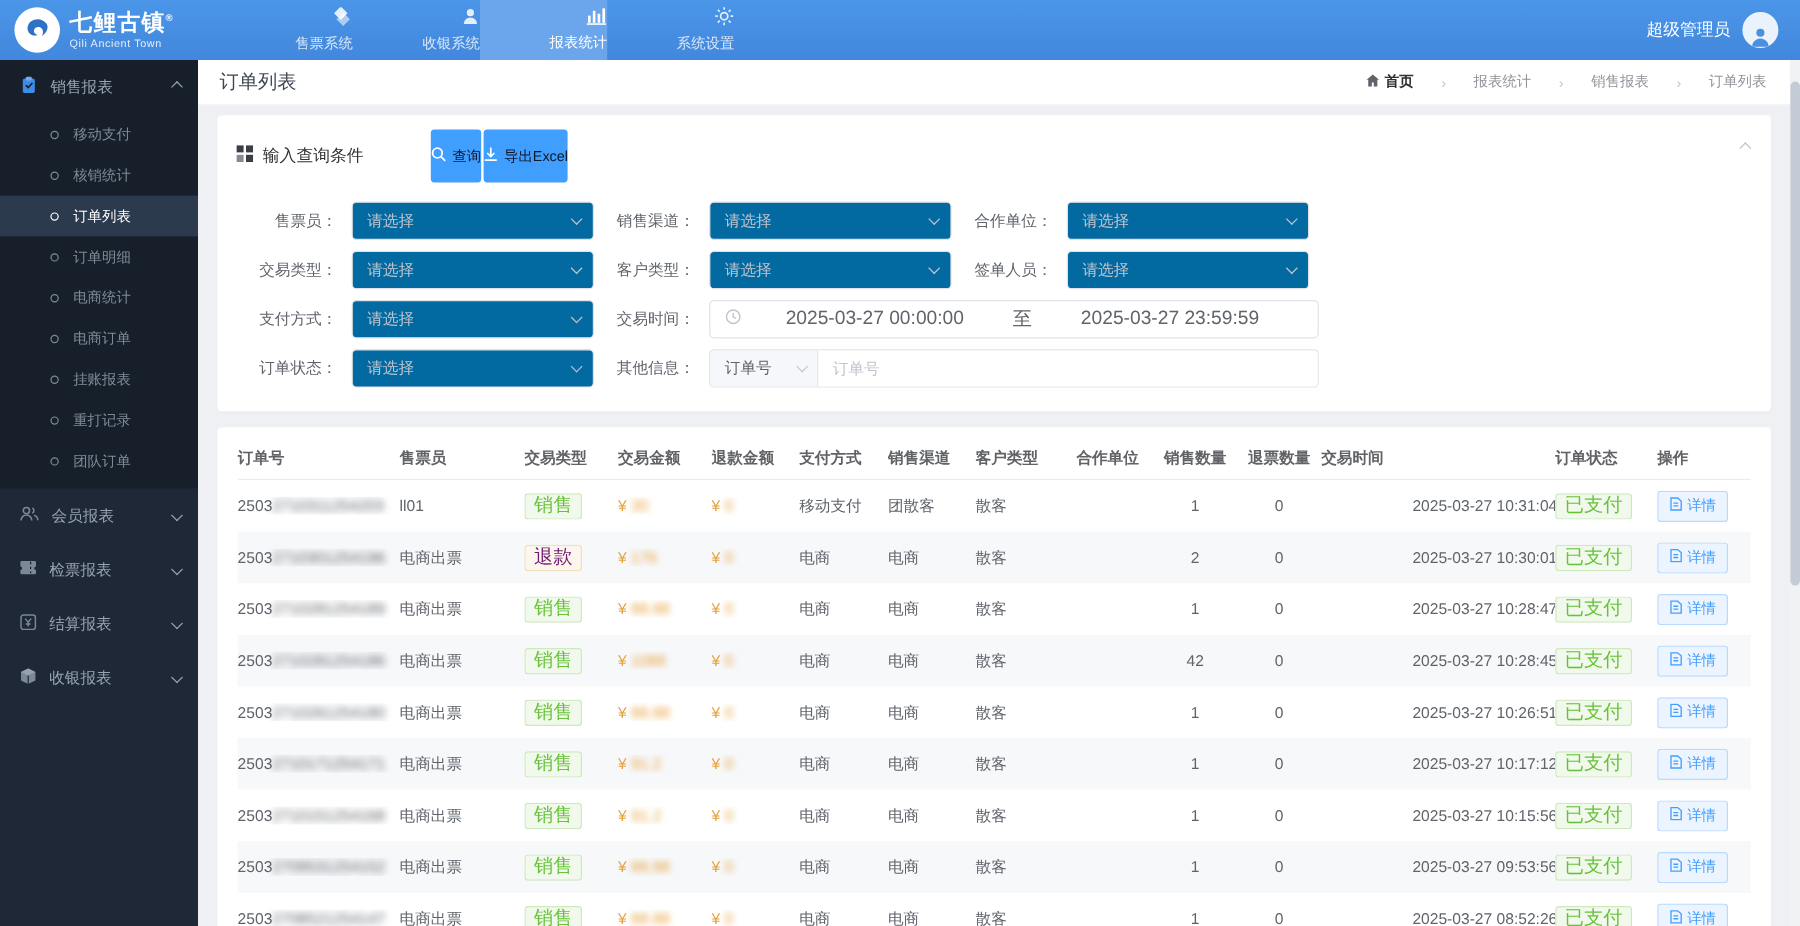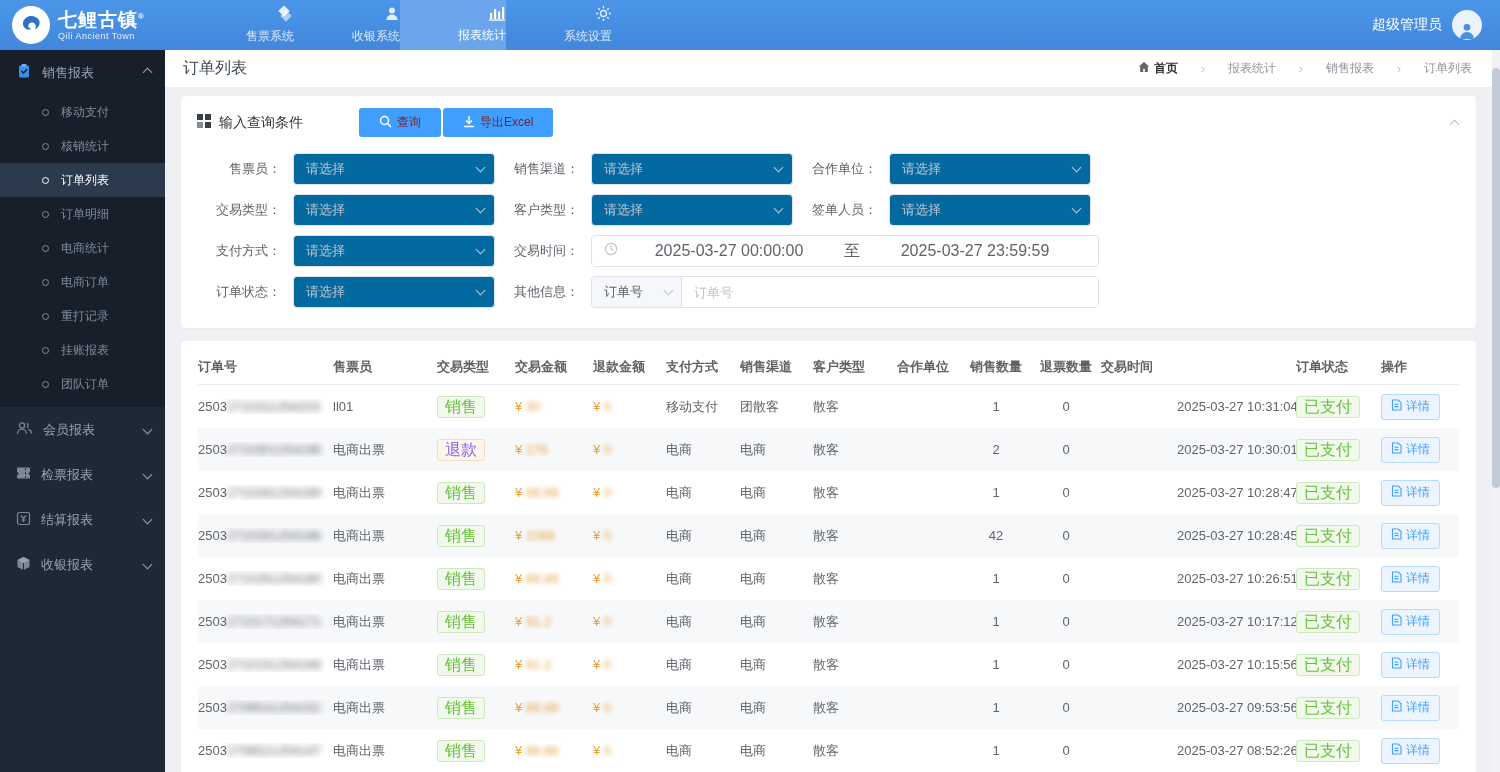--- a/index.html
+++ b/index.html
@@ -42,21 +42,21 @@
   .bc-home{display:flex;align-items:center;gap:4px;color:#303133;font-weight:bold;cursor:pointer}
   .bc-item{cursor:pointer}
   .bc-sep{color:#c0c4cc}
   .content{padding:8px 16px 0}
   .card{background:#fff;border-radius:4px;box-shadow:0 1px 2px rgba(0,0,0,.03)}
 
   
   .qcard{padding:12px 16px 20px;margin-bottom:13px;position:relative}
   .qhead{display:flex;align-items:center;margin-bottom:16px}
   .qtitle{font-size:14px;color:#303133;margin-left:8px}
-  .btn{height:29px;border:none;border-radius:3px;background:#409eff;color:#7f1d1d;font-size:12px;display:inline-flex;align-items:center;gap:5px;padding:0 20px;cursor:pointer;font-family:inherit}
+  .btn{height:44px;border:none;border-radius:3px;background:#409eff;color:#0f172a;font-size:12px;display:inline-flex;align-items:center;gap:5px;padding:0 0;cursor:pointer;font-family:inherit}
   .btn-search{margin-left:56px}
   .btn-export{margin-left:2px}
   .collapse-toggle{position:absolute;right:14px;top:14px;color:#b9bec7;cursor:pointer;padding:4px}
   .qrow{display:flex;margin-bottom:9px;align-items:center}
   .qrow:last-child{margin-bottom:0}
   .fg{display:flex;align-items:center}
   .lbl{width:96px;text-align:right;padding-right:12px;font-size:13px;color:#5f646b;flex:none}
   .sel{width:202px;height:32px;border:1px solid #dfe3e9;border-radius:4px;display:flex;align-items:center;padding:0 10px 0 12px;font-size:13px;color:#c0c4cc;background:#0369a1;cursor:pointer}
   .sel .ph{flex:1}
   .sel .chev,.og-select .chev{color:#c0c4cc;margin-top:-3px}
@@ -80,21 +80,21 @@
   .c7{width:73px}.c8{width:84px}.c9{width:64px}
   .c10{width:70px;text-align:center}.c11{width:70px;text-align:center}
   .c12{flex:1 1 auto}
   .tr .c12{padding-left:76px}
   .c13{width:85px}.c14{width:78px}
   .redact{filter:blur(3px)}
   .amt{color:#e7a23d}
   .amt .redact{filter:blur(2.6px)}
   .tag{display:inline-block;height:22px;line-height:20px;padding:0 7px;font-size:16px;border-radius:3px;border:1px solid transparent}
   .tag.green{color:#67c23a;background:#f0f9eb;border-color:#cde9bd}
-  .tag.orange{color:#8b5cf6;background:#fdf6ec;border-color:#f3dfbc}
+  .tag.orange{color:#701a75;background:#fdf6ec;border-color:#f3dfbc}
   .detail-btn{height:26px;padding:0 9px;background:#ecf5ff;border:1px solid #b8daff;border-radius:3px;color:#409eff;font-size:12px;display:inline-flex;align-items:center;gap:4px;cursor:pointer;font-family:inherit}
 
   
   .scrollbar{position:absolute;right:0;top:50px;bottom:0;width:8px;background:#f1f2f4;z-index:30}
   .scroll-thumb{position:absolute;left:0;top:18px;width:8px;height:420px;background:#c3cbd6;border-radius:4px;cursor:pointer}
 </style>
 </head>
 <body>
 
 <div class="topnav">
@@ -191,26 +191,26 @@
         <span>电商统计</span>
       </div>
 
       <div class="sitem">
         <span class="ring"></span>
         <span>电商订单</span>
       </div>
 
       <div class="sitem">
         <span class="ring"></span>
+        <span>挂账报表</span>
+      </div>
+
+      <div class="sitem">
+        <span class="ring"></span>
         <span>重打记录</span>
-      </div>
-
-      <div class="sitem">
-        <span class="ring"></span>
-        <span>挂账报表</span>
       </div>
 
       <div class="sitem">
         <span class="ring"></span>
         <span>团队订单</span>
       </div>
 
   </div>
   <div class="sgroup-h">
     <span><svg width="17" height="14" viewBox="0 0 17 14" fill="none" stroke="#7d8896" stroke-width="1.3">

